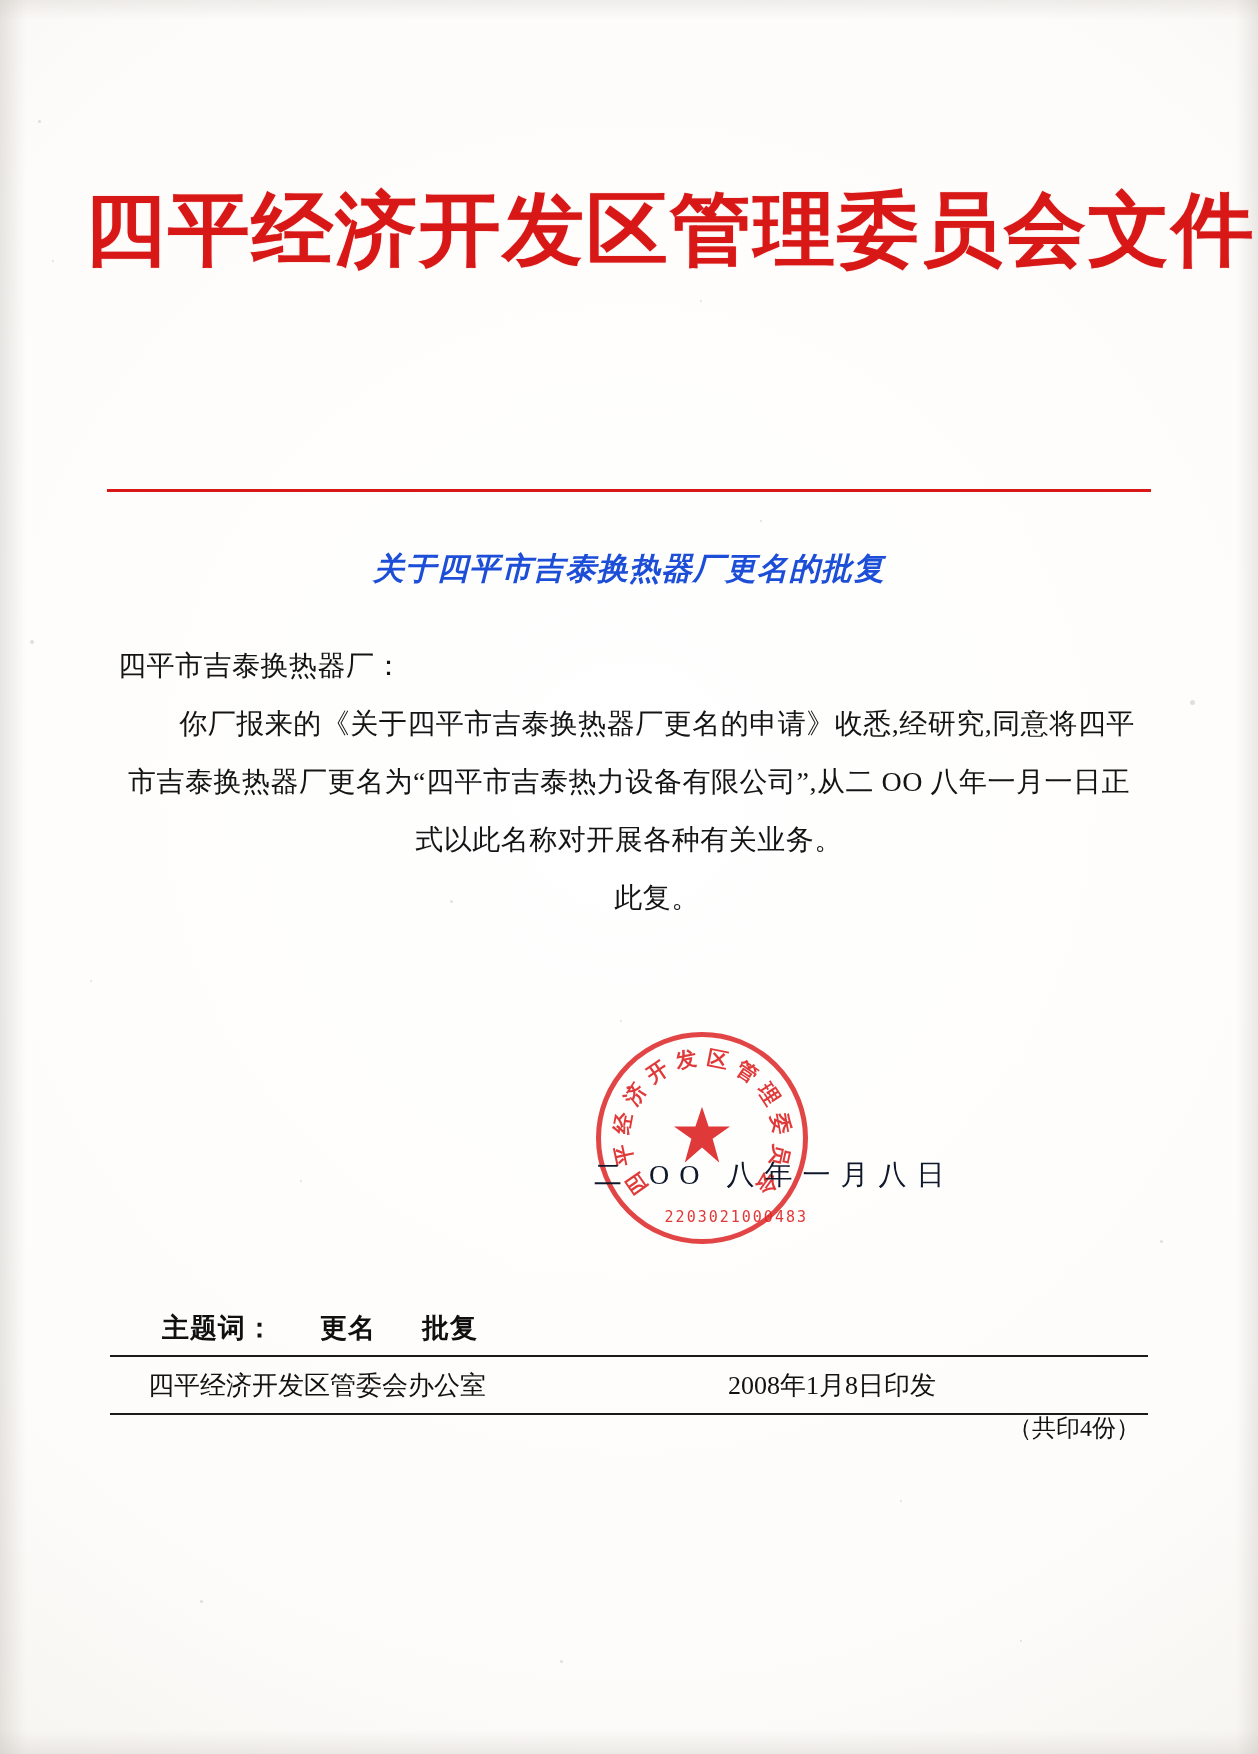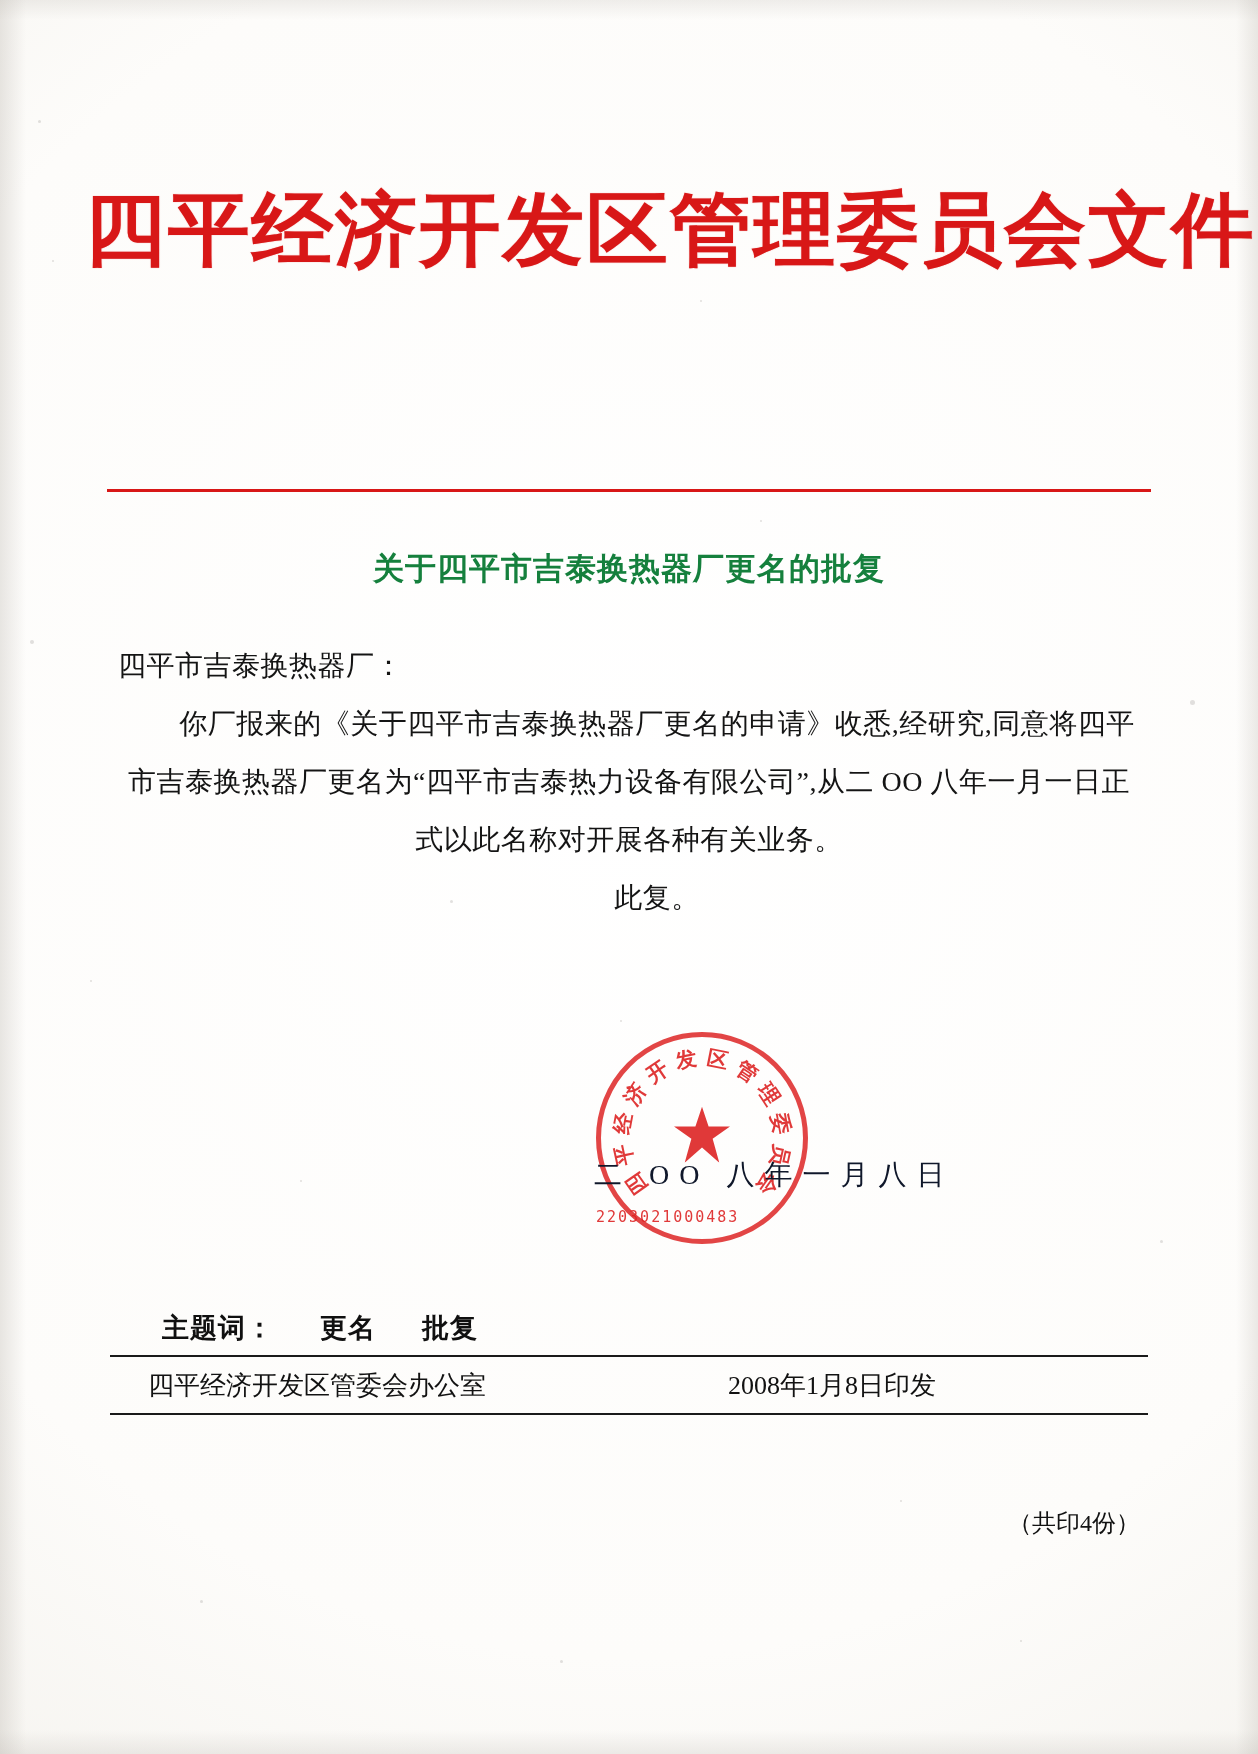--- a/index.html
+++ b/index.html
@@ -87,23 +87,24 @@
   }
 
   
   .title {
     position: absolute;
     left: 0; right: 0;
     top: 548px;
     text-align: center;
     font-size: 31px;
     font-weight: bold;
-    color: #15803d;
+    color: #1d4ed8;
     font-family: "DejaVu Sans", "Liberation Sans", sans-serif;
     letter-spacing: 1px;
+    font-style: italic;
   }
 
   .body-text {
     position: absolute;
     left: 118px;
     right: 118px;
     top: 637px;
     font-size: 28px;
     line-height: 58px;
     color: #141414;
@@ -153,21 +154,21 @@
     top: 50%;
     font-size: 21px;
     transform-origin: 0 0;
     white-space: nowrap;
   }
   .seal-code {
     position: absolute;
     left: 0;
     right: 0;
     bottom: 18px;
-    text-align: left;
+    text-align: right;
     font-size: 15px;
     letter-spacing: 2px;
     color: rgba(221,36,36,0.9);
     font-family: "DejaVu Sans Mono", "Liberation Mono", monospace;
   }
 
   .sign-date {
     position: absolute;
     left: 594px;
     top: 1156px;
@@ -219,21 +220,21 @@
     position: absolute;
     left: 728px;
     top: 1368px;
     font-size: 26px;
     color: #121212;
     font-family: "Liberation Serif", serif;
   }
   .footer-copies {
     position: absolute;
     right: 118px;
-    top: 1507px;
+    top: 1412px;
     font-size: 24px;
     color: #121212;
     font-family: "Liberation Serif", serif;
   }
 </style>
 </head>
 <body>
 
 <div class="page">
     <div class="speck" style="left: 38px; top: 120px; width: 3px; height: 3px;"></div>

